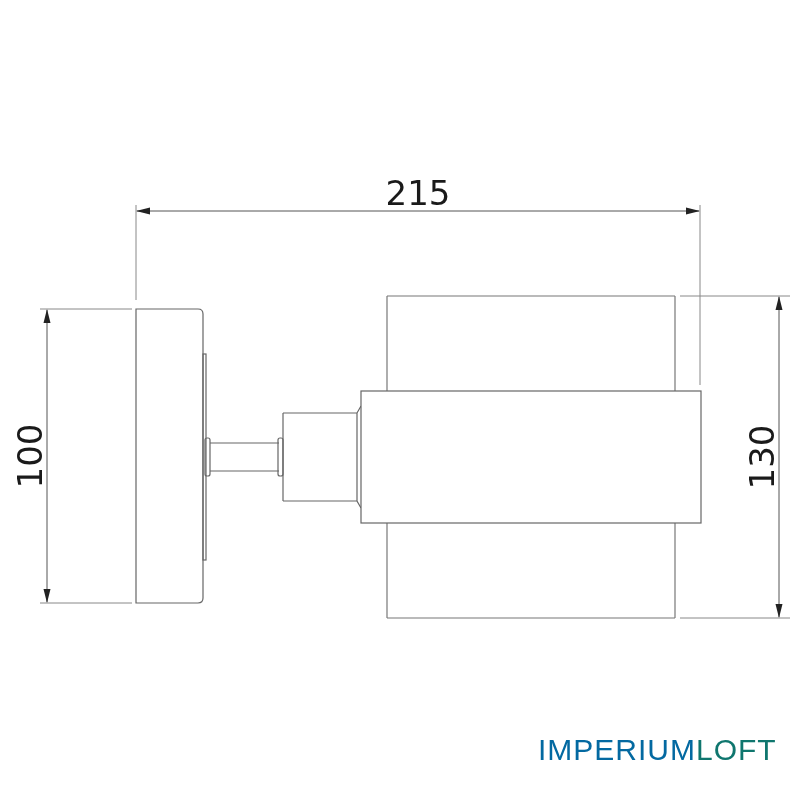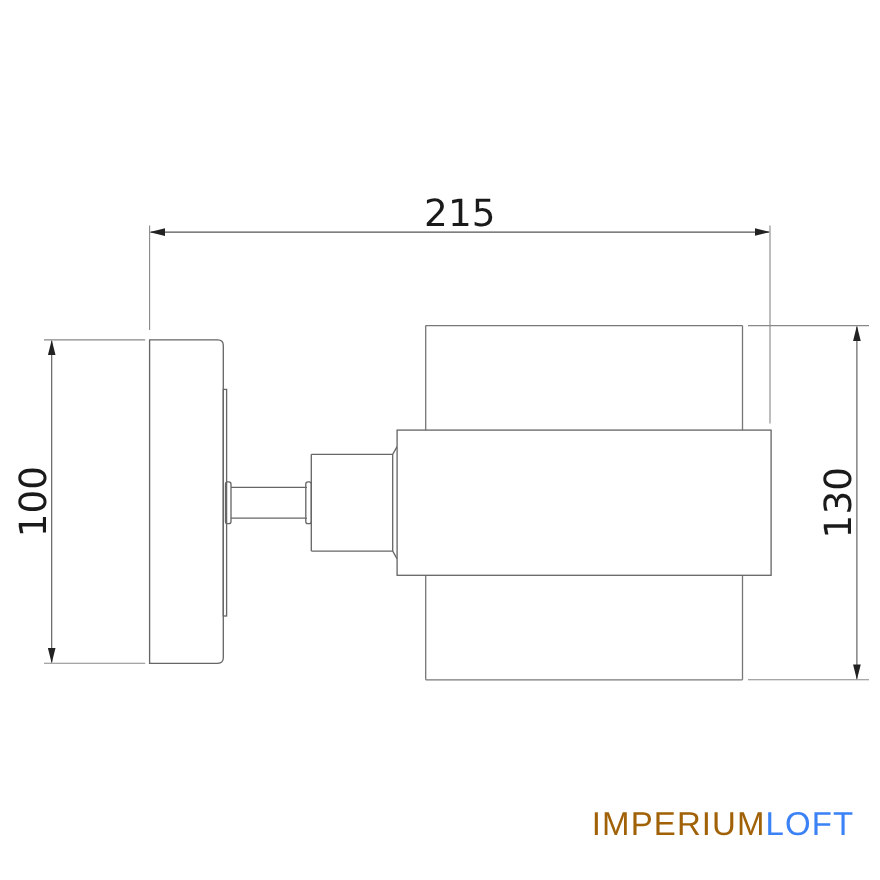--- a/index.html
+++ b/index.html
@@ -1,21 +1,21 @@
 <!DOCTYPE html>
 <html><head>
 <meta charset="utf-8">
 <style>
   html, body { margin:0; padding:0; background:#ffffff; }
   #canvas { position:relative; width:800px; height:800px; overflow:hidden; background:#fff;text-align:center; }
   svg { position:absolute; left:0; top:0; }
   .dim-text { font-family:"DejaVu Sans", sans-serif; font-size:34px; fill:#1a1a1a; font-weight:400; }
   .logo { position:absolute; left:538px; top:733px; font-family:"Liberation Sans", sans-serif; font-size:30px; letter-spacing:1px; font-weight:300; }
-  .logo .a { color:#a16207; }
-  .logo .b { color:#3b82f6; }
+  .logo .a { color:#0369a1; }
+  .logo .b { color:#0f766e; }
 </style>
 </head>
 <body>
 
 <div id="canvas">
   <svg width="800" height="800" viewBox="0 0 800 800">
     <defs>
       <marker id="arr" markerWidth="14" markerHeight="8" refX="13" refY="4" orient="auto-start-reverse" markerUnits="userSpaceOnUse">
         <path d="M0,0.5 L14,4 L0,7.5 Z" fill="#222"></path>
       </marker>

